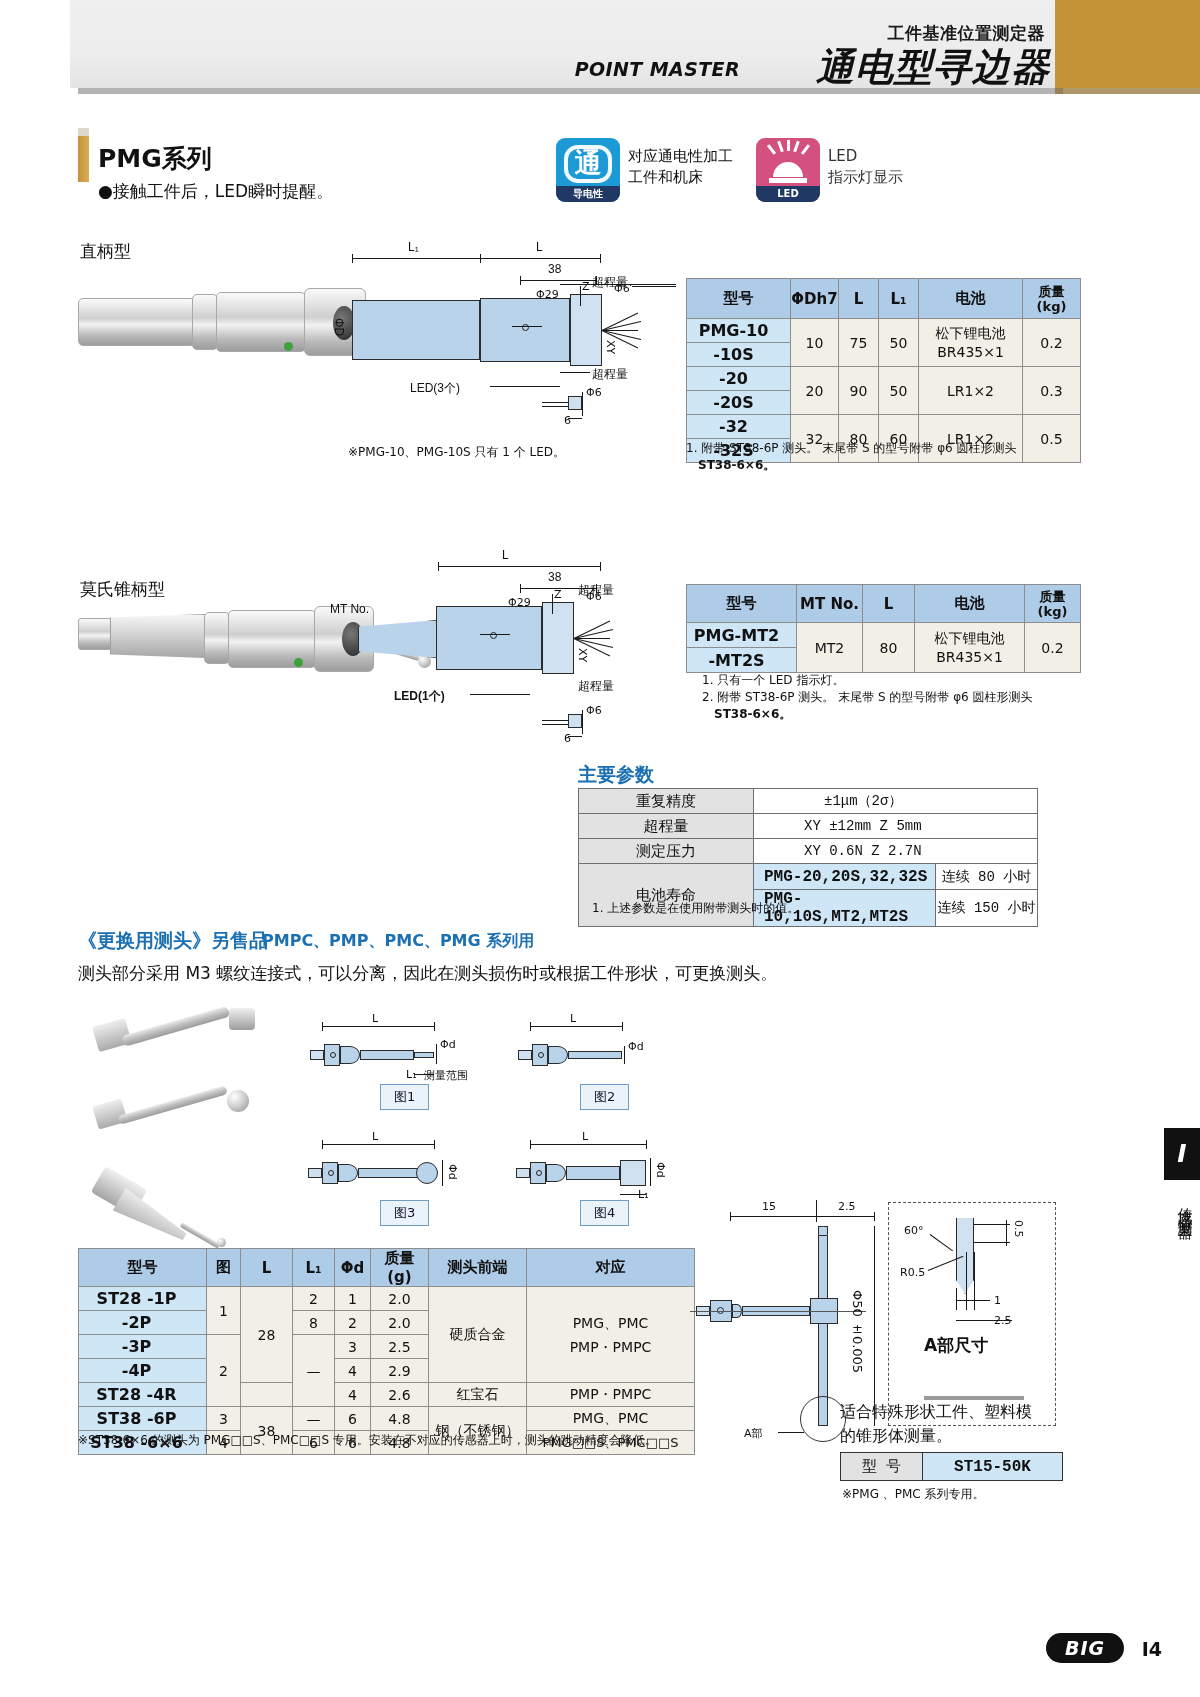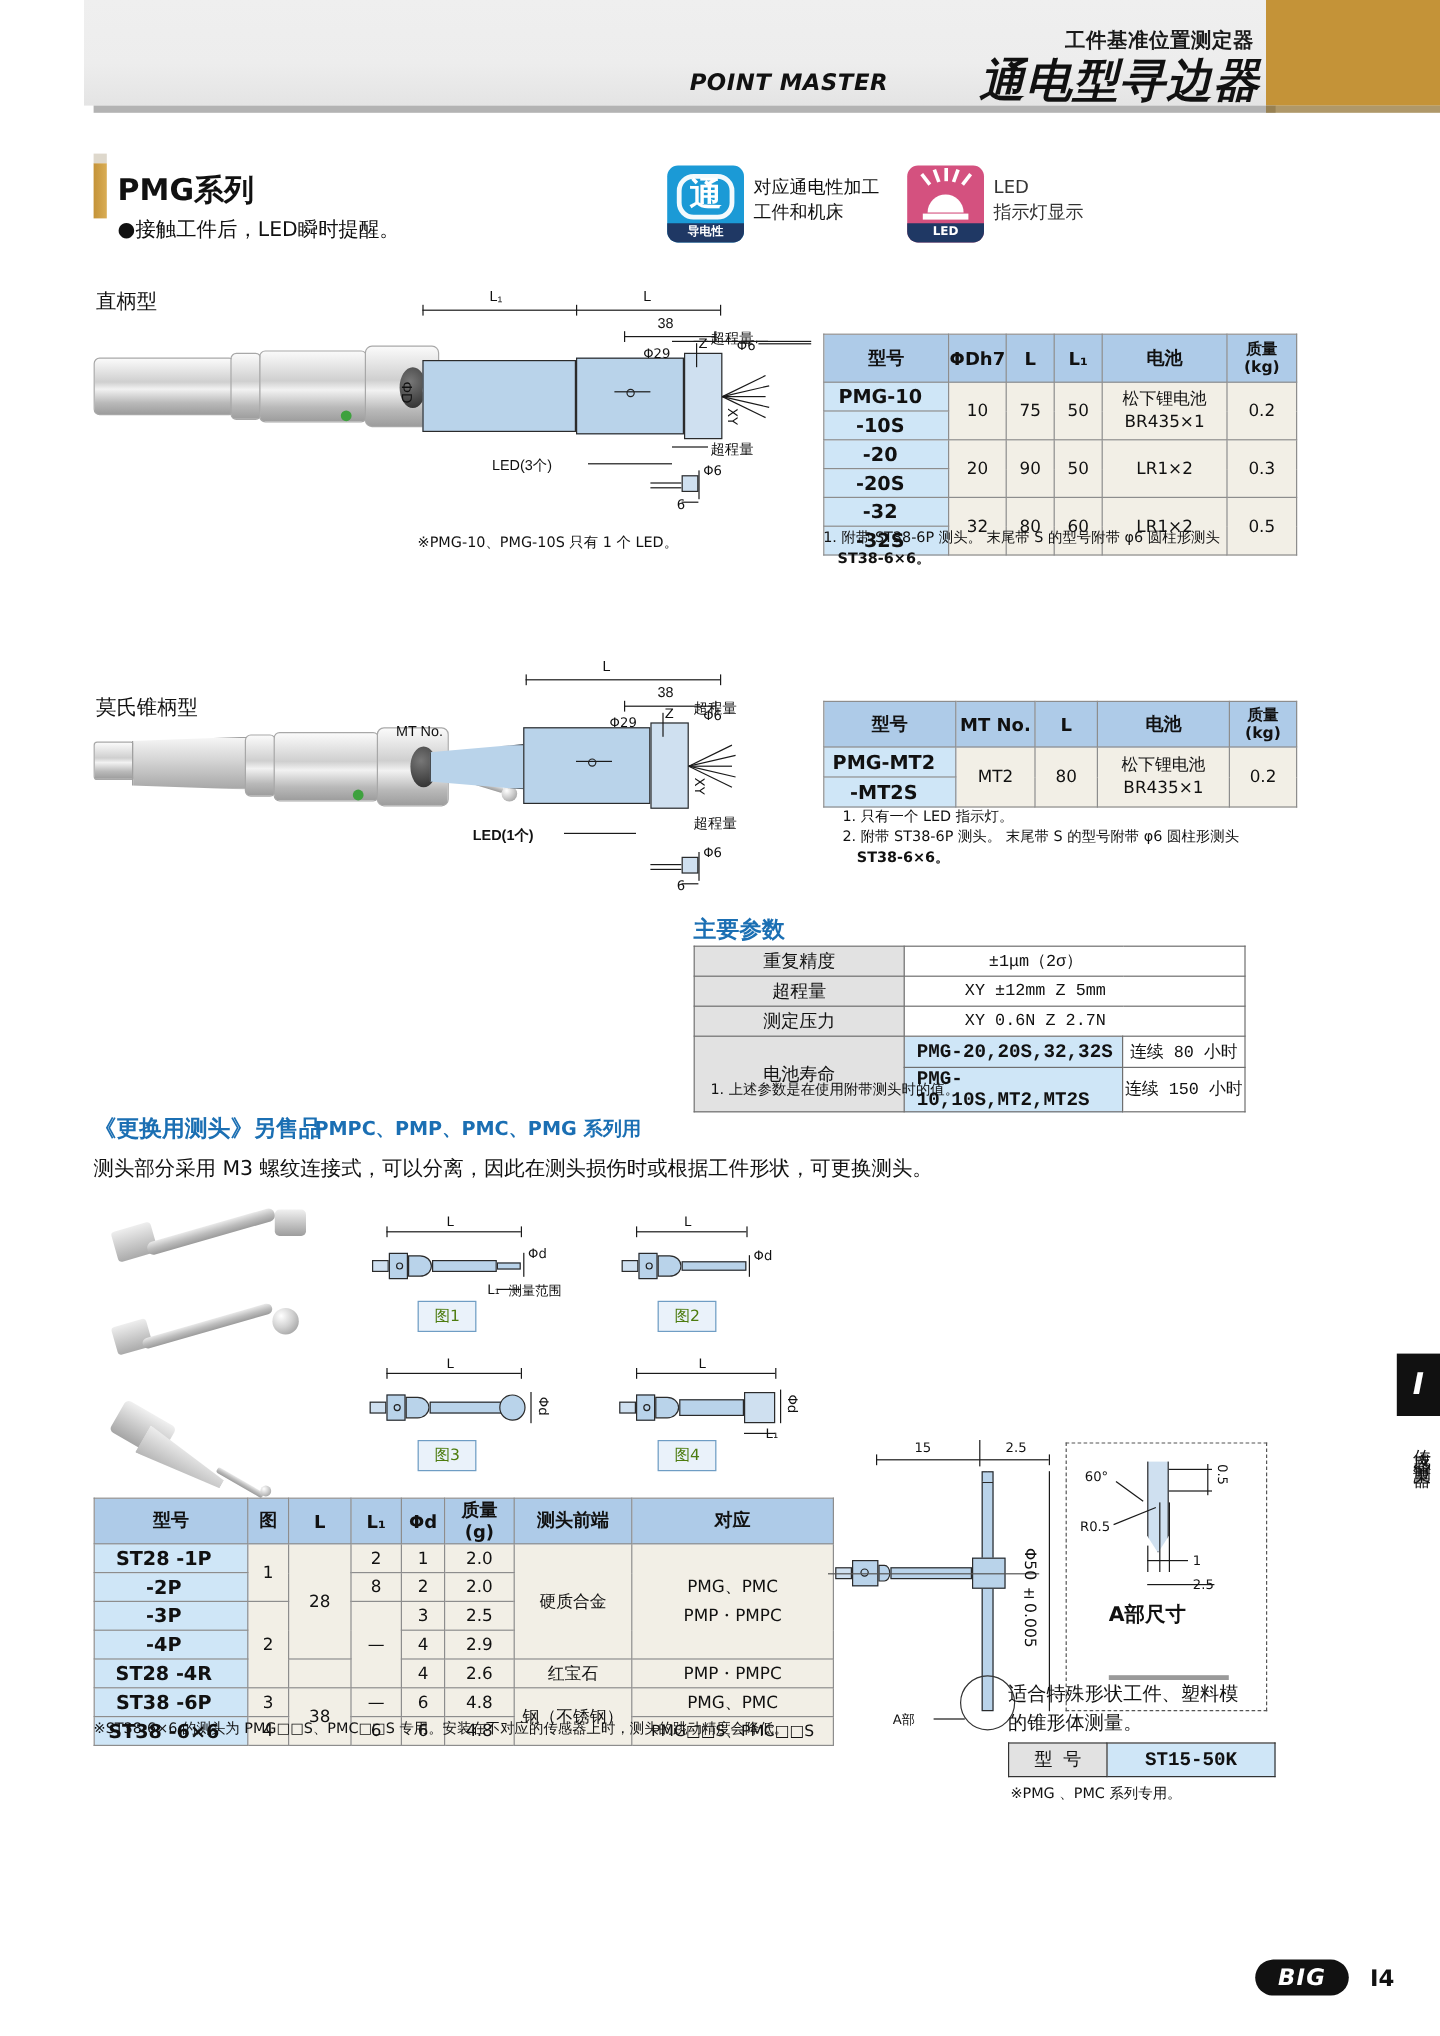--- a/index.html
+++ b/index.html
@@ -93,21 +93,21 @@
   .sp-white { background:#fff; font-size:14px; text-align:center; }
 
   .note { position:absolute; font-size:12px; color:#111; line-height:17px; }
 
   
   .heads-title { position:absolute; left:78px; top:928px; font-size:19px; font-weight:700; color:#1b6fb3; }
   .heads-title2 { position:absolute; left:262px; top:931px; font-size:16px; color:#1b6fb3; font-weight:600;}
   .heads-desc { position:absolute; left:78px; top:962px; font-size:17px; color:#111; }
 
   .fig-cap { position:absolute; border:1.2px solid #6f9dc4; background:#eaf2fa;
-             font-size:13px; color:#4d7c0f; text-align:center; padding:3px 13px; }
+             font-size:13px; color:#0f172a; text-align:center; padding:3px 13px;margin-left:32px; }
 
   
   table.bt { border-collapse:collapse; position:absolute; left:78px; top:1248px; }
   table.bt th, table.bt td { border:1px solid #8d8d8d; color:#111; text-align:center; }
   .bt-head { background:#aecbe8; font-size:15px; font-weight:600; height:30px; }
   .bt-model { background:#cfe6f7; font-weight:700; font-size:16px; text-align:right; padding-right:12px;
               height:24px; }
   .bt-cell { background:#f2efe6; font-size:14px; }
 
   .model-box { position:absolute; border-collapse:collapse; }

